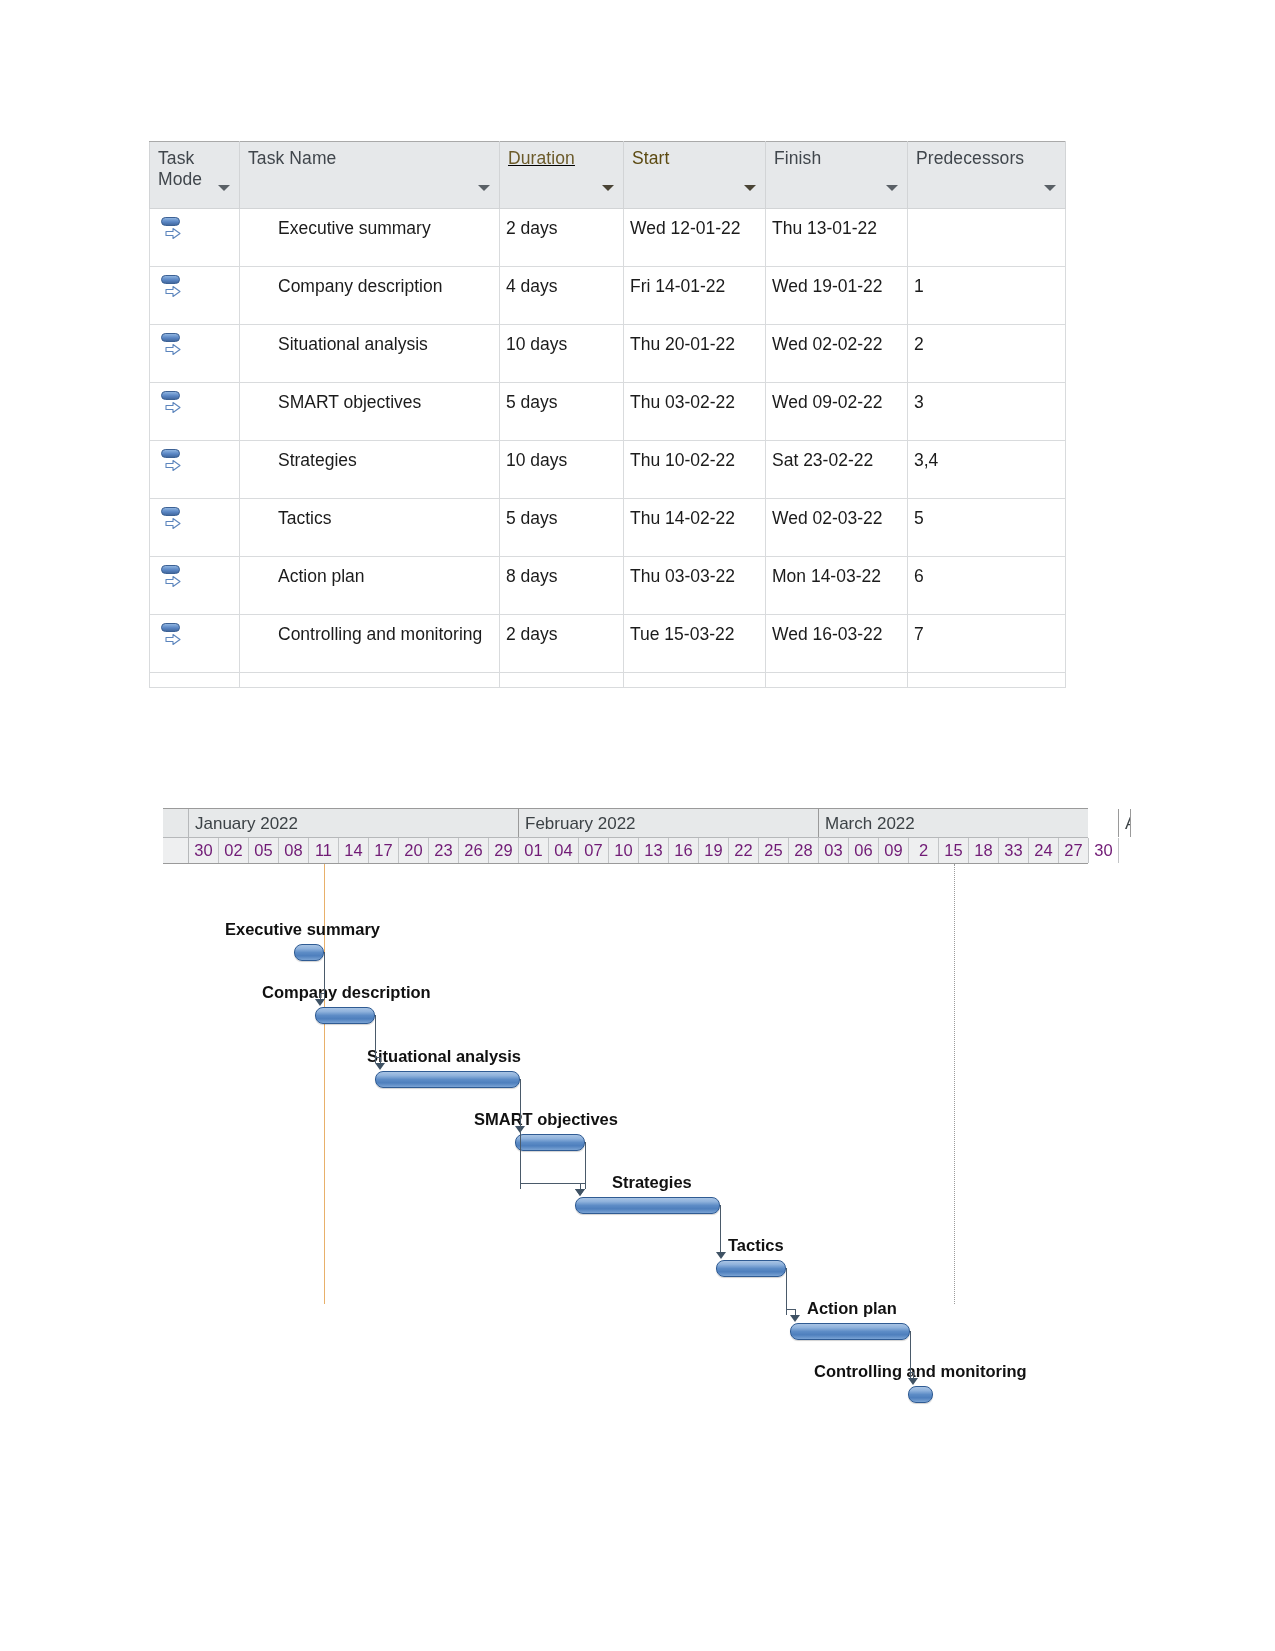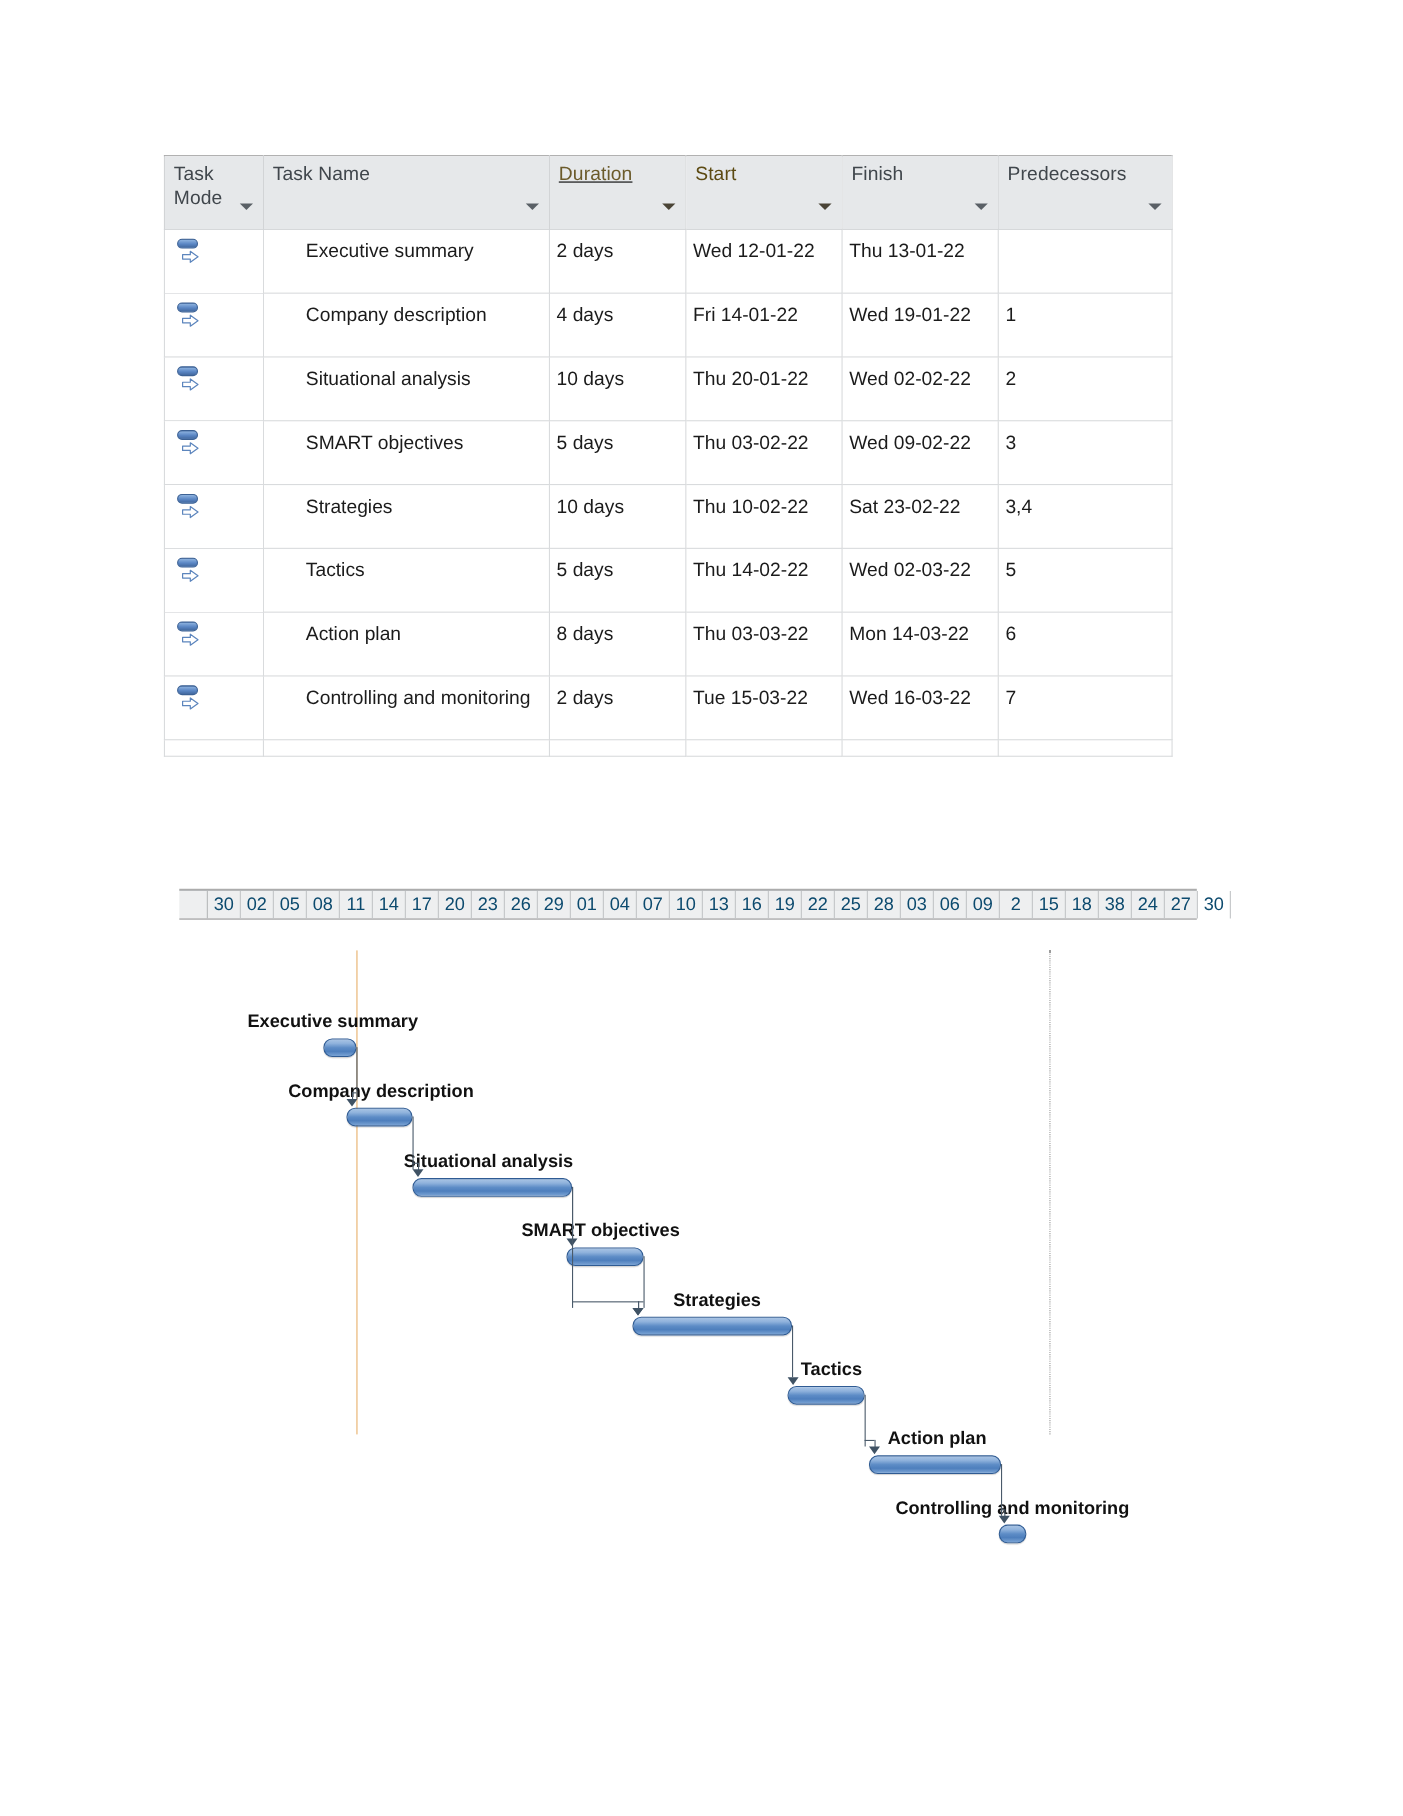--- a/index.html
+++ b/index.html
@@ -181,21 +181,21 @@
     border-top: 1px solid #b6b8ba;
     border-bottom: 1px solid #9a9a9a;
     box-sizing: border-box;
   }
   .tl-day {
     width: 30px;
     flex: 0 0 30px;
     border-right: 1px solid #c3c5c7;
     box-sizing: border-box;
     font-size: 16.5px;
-    color: #0c4a6e;
+    color: #701a75;
     text-align: center;
     line-height: 25px;
   }
   .tl-day.tl-day-gutter {
     width: 26px;
     flex: 0 0 26px;
     border-right: 1px solid #b6b8ba;
   }
 
   
@@ -521,20 +521,27 @@
           <td></td>
           <td></td>
         </tr>
       </tbody>
   </table>
 </div>
 
 <div id="gantt">
 
   <div class="tl-header">
+    <div class="tl-months" id="tl-months">
+      <div class="tl-gutter"></div>
+    <div class="tl-month" style="width: 330px; flex: 0 0 330px;">January 2022</div>
+        <div class="tl-month" style="width: 300px; flex: 0 0 300px;">February 2022</div>
+        <div class="tl-month" style="width: 300px; flex: 0 0 300px;">March 2022</div>
+        <div class="tl-month" style="width: 12px; flex: 0 0 12px;">A</div>
+      </div>
     <div class="tl-days" id="tl-days">
       <div class="tl-day tl-day-gutter"></div>
     <div class="tl-day">30</div>
         <div class="tl-day">02</div>
         <div class="tl-day">05</div>
         <div class="tl-day">08</div>
         <div class="tl-day">11</div>
         <div class="tl-day">14</div>
         <div class="tl-day">17</div>
         <div class="tl-day">20</div>
@@ -550,21 +557,21 @@
         <div class="tl-day">19</div>
         <div class="tl-day">22</div>
         <div class="tl-day">25</div>
         <div class="tl-day">28</div>
         <div class="tl-day">03</div>
         <div class="tl-day">06</div>
         <div class="tl-day">09</div>
         <div class="tl-day">2</div>
         <div class="tl-day">15</div>
         <div class="tl-day">18</div>
-        <div class="tl-day">38</div>
+        <div class="tl-day">33</div>
         <div class="tl-day">24</div>
         <div class="tl-day">27</div>
         <div class="tl-day">30</div>
       </div>
   </div>
 
   <div class="plot" id="gantt-plot">
       <div class="vline-today" style="left: 161px;"></div>
       <div class="vline-status" style="left: 791px;"></div>
       <div class="bar-label" style="left: 62px; top: 57px;">Executive summary</div>

